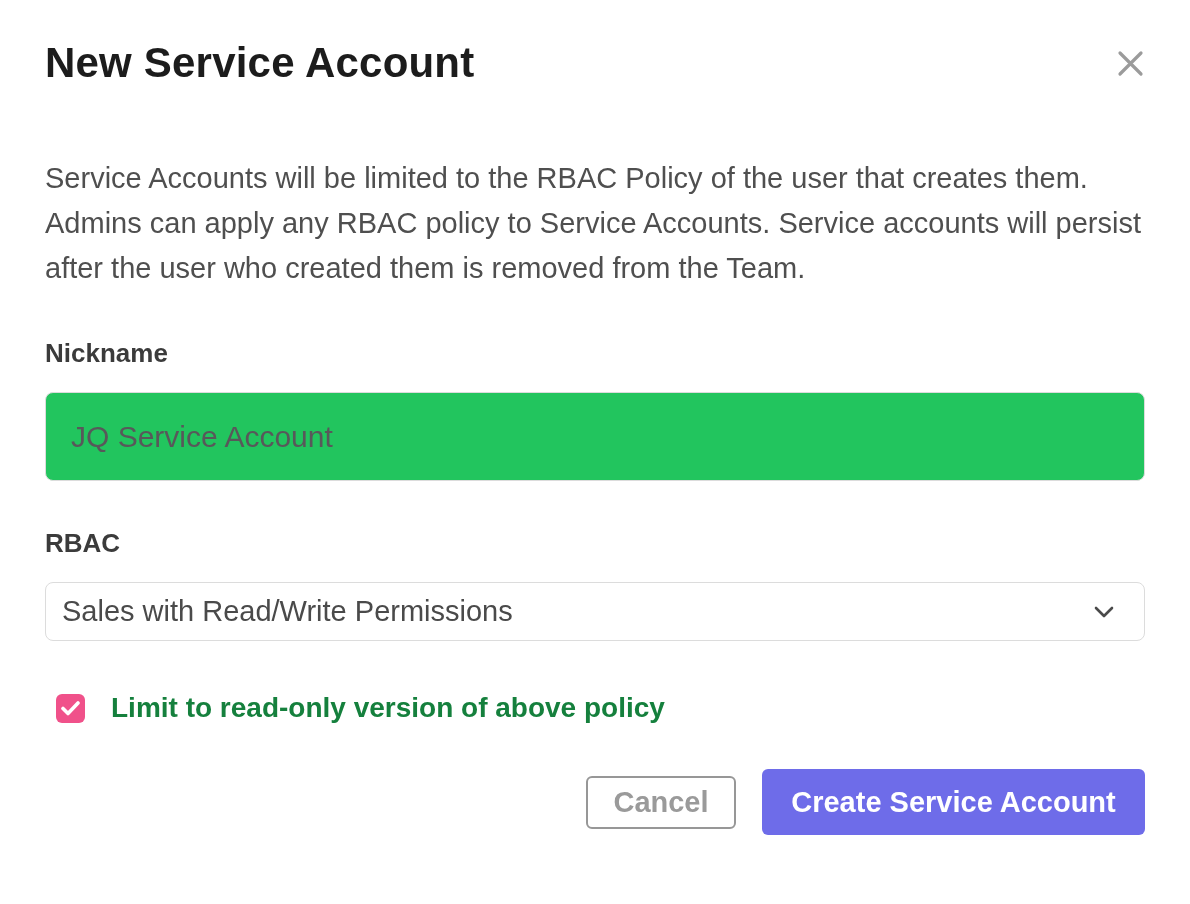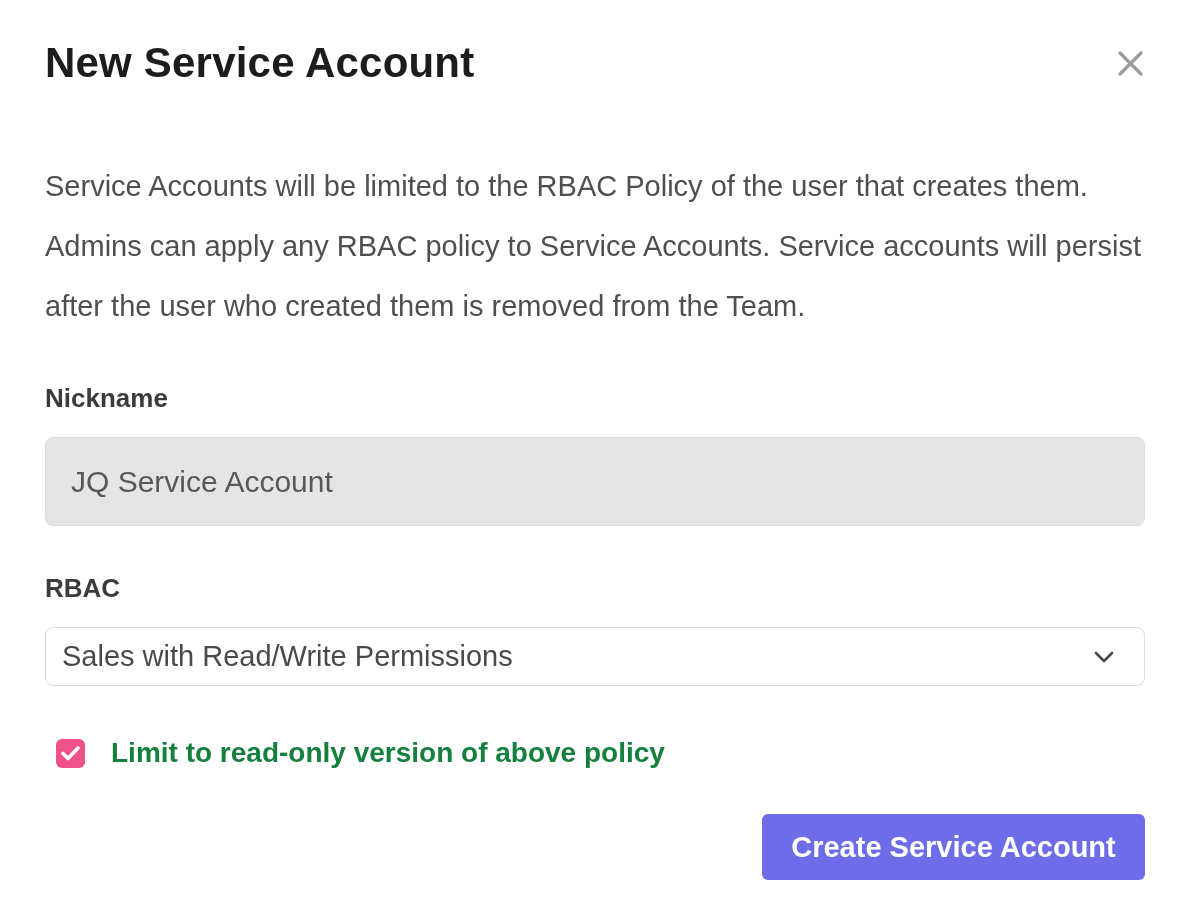--- a/index.html
+++ b/index.html
@@ -45,21 +45,21 @@
     background: transparent;
     border: none;
     cursor: pointer;
     display: flex;
     align-items: center;
     justify-content: center;
   }
   .description {
     margin-top: 70px;
     font-size: 29px;
-    line-height: 60px;
+    line-height: 45px;
     color: var(--body-color);
     max-width: 1105px;
   }
   .field-label {
     display: block;
     margin-top: 47px;
     font-size: 26px;
     line-height: 30px;
     font-weight: 700;
     color: #3b3b3b;
@@ -68,21 +68,21 @@
     display: block;
     margin-top: 24px;
     width: 1100px;
     height: 89px;
     border: 1px solid var(--border);
     border-radius: 8px;
     padding: 0 25px;
     font-family: "Liberation Sans", "DejaVu Sans", sans-serif;
     font-size: 30px;
     color: #58585a;
-    background: #e5e5e5;
+    background: #22c55e;
     outline: none;
   }
   .select-box {
     margin-top: 24px;
     width: 1100px;
     height: 59px;
     border: 1px solid var(--border);
     border-radius: 8px;
     background: #ffffff;
     display: flex;
@@ -187,16 +187,17 @@
       <span style="display:flex">
         <svg width="19" height="15" viewBox="0 0 19 15">
           <path d="M2 7.5 L7 12.5 L17 2" stroke="#ffffff" stroke-width="3.6" fill="none" stroke-linecap="round" stroke-linejoin="round"></path>
         </svg>
       </span>
     </span>
     <span class="checkbox-label">Limit to read-only version of above policy</span>
   </div>
 
   <div class="modal-footer">
+    <button class="btn btn-cancel">Cancel</button>
     <button class="btn btn-primary">Create Service Account</button>
   </div>
 
 </div>
 
 </body></html>

